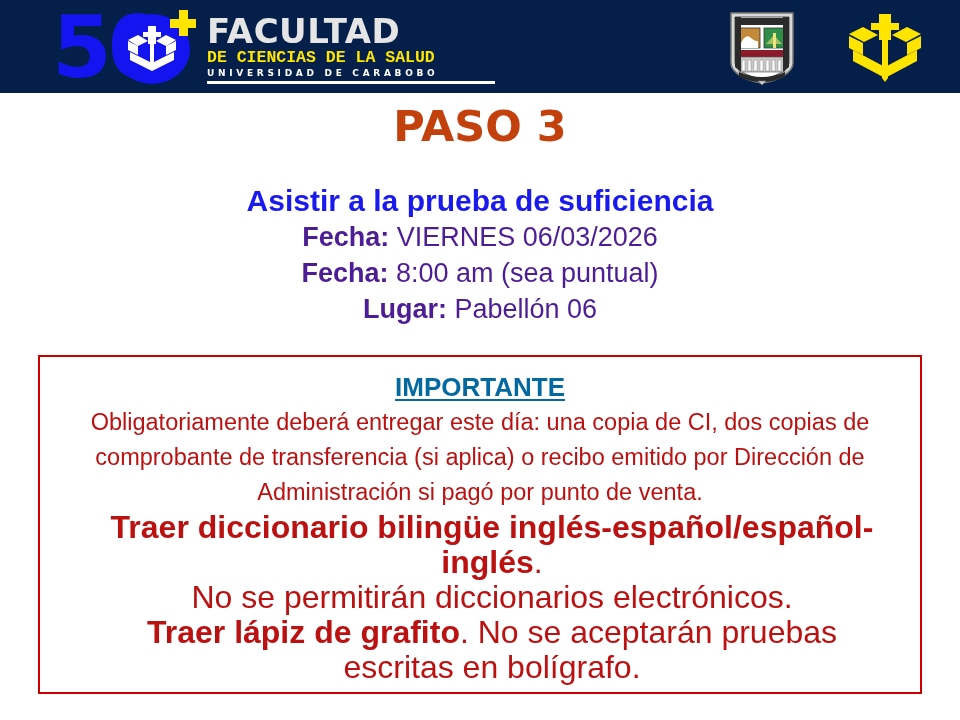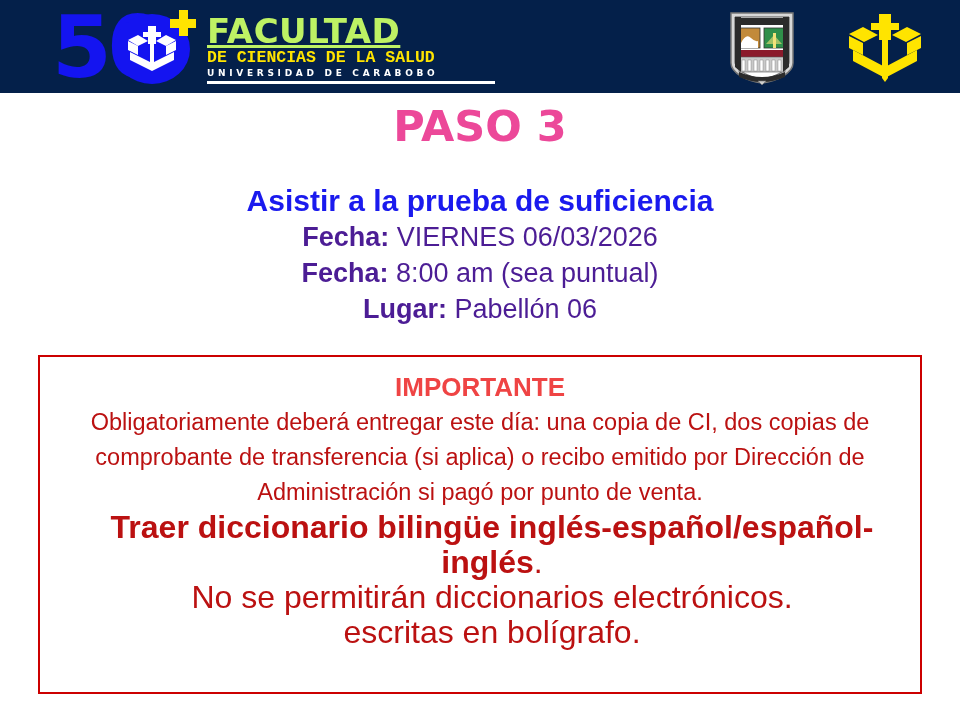--- a/index.html
+++ b/index.html
@@ -85,24 +85,23 @@
   .fac-lockup {
     position: absolute;
     left: 207px;
     top: 16px;
     width: 290px;
   }
   .fac-line1 {
     font-family: "DejaVu Sans", sans-serif;
     font-size: 34px;
     font-weight: bold;
-    color: #bef264;
+    color: #e5e5e5;
     line-height: 30px;
     letter-spacing: 0.5px;
-    text-decoration: underline;
   }
   .fac-line2 {
     font-family: Liberation Mono, monospace;
     font-size: 16.5px;
     font-weight: bold;
     color: #ffe400;
     line-height: 19px;
     letter-spacing: 0px;
     margin-top: 2px;
   }
@@ -141,21 +140,21 @@
   
   .paso-title {
     position: absolute;
     left: 0;
     top: 102px;
     width: 960px;
     text-align: center;
     font-family: "DejaVu Sans", sans-serif;
     font-size: 43px;
     font-weight: bold;
-    color: #ec4899;
+    color: #c2410c;
     line-height: 48px;
   }
 
   
   .detail-block {
     position: absolute;
     left: 0;
     top: 182px;
     width: 960px;
     text-align: center;
@@ -187,21 +186,22 @@
     box-sizing: border-box;
     border: 2px solid #cc0000;
     background: #ffffff;
     text-align: center;
     padding-top: 14px;
   }
   .red-title {
     font-family: "Liberation Sans", sans-serif;
     font-size: 26px;
     font-weight: bold;
-    color: #ef4444;
+    color: #0369a1;
+    text-decoration: underline;
     text-underline-offset: 3px;
     line-height: 32px;
   }
   .red-para {
     font-family: "Liberation Sans", sans-serif;
     font-size: 23.5px;
     color: #bb1111;
     line-height: 35px;
     padding: 0 22px;
     margin-top: 2px;
@@ -318,17 +318,20 @@
     <div class="red-para">
       <b>Obligatoriamente deberá entregar este día</b><span>: una copia de CI, dos copias de comprobante de transferencia (si aplica) o recibo emitido por Dirección de Administración si pagó por punto de venta.</span>
     </div>
 
     <div class="red-line">
       <b>Traer diccionario bilingüe inglés-español/español-inglés</b><span>.</span>
     </div>
 
     <div class="red-line">No se permitirán diccionarios electrónicos.</div>
 
+    <div class="red-line">
+      <b>Traer lápiz de grafito</b><span>. No se aceptarán pruebas</span>
+    </div>
 
     <div class="red-line">escritas en bolígrafo.</div>
   </div>
 
 </div>
 
 </body></html>

